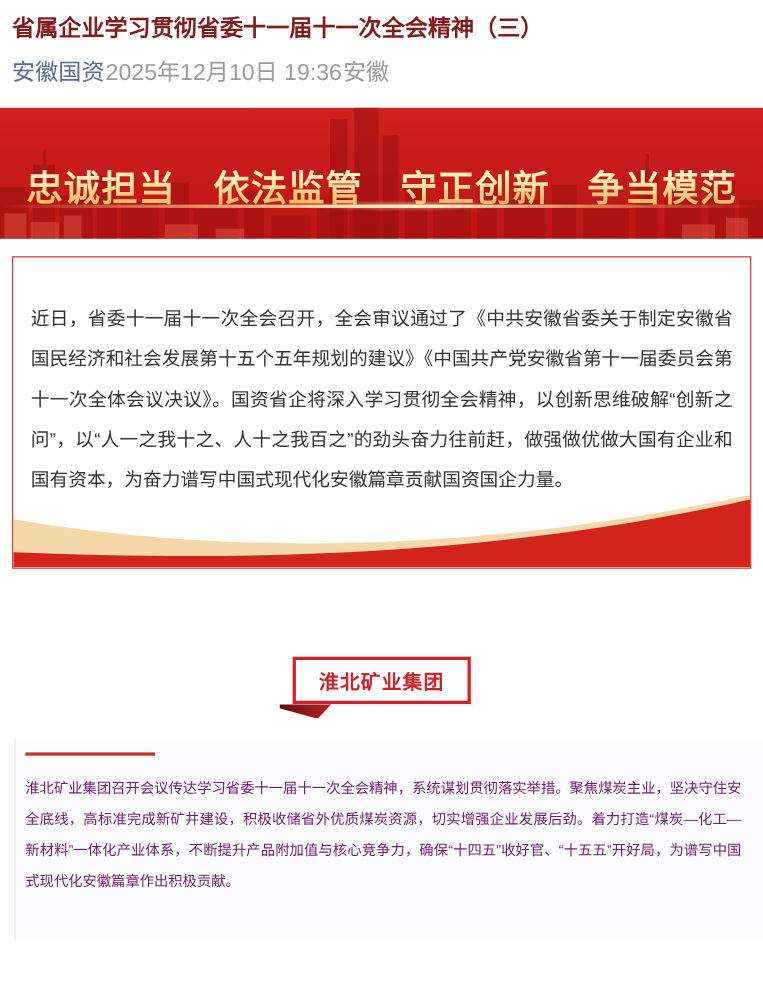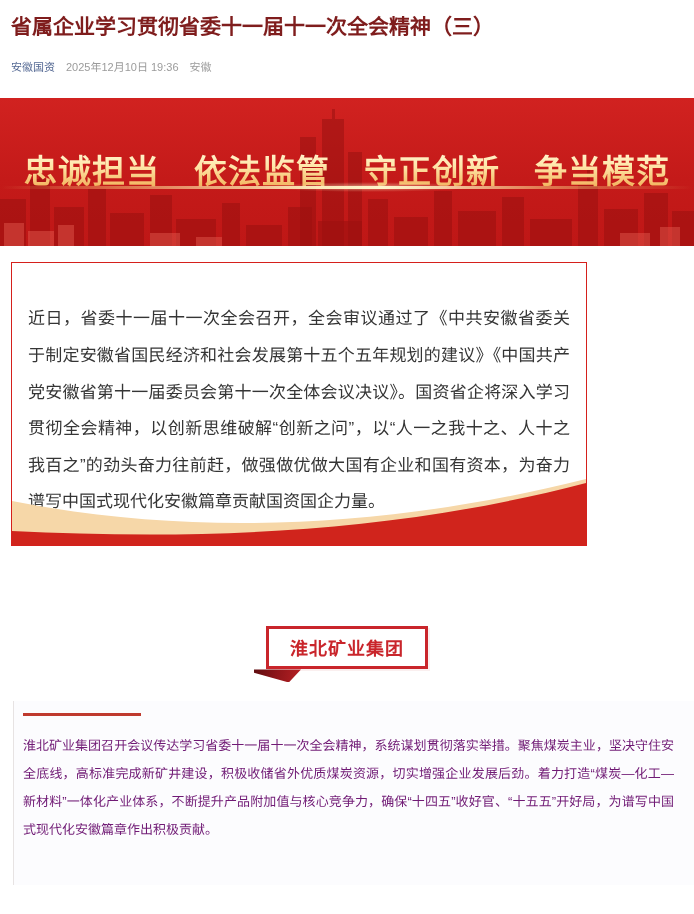--- a/index.html
+++ b/index.html
@@ -14,34 +14,34 @@
   
   .article-title{
     margin:12px 11px 0 11px;
     font-size:21px;
     line-height:1.45;
     font-weight:bold;
     color:#7f1d1d;
   }
   .meta-row{
     margin:15px 11px 0 11px;
-    font-size:11px;
+    font-size:21px;
     line-height:20px;
     display:flex;
     align-items:center;
-    gap:11px;
+    gap:1px;
     color:#9b9b9b;
   }
   .account-name{color:#576b95;cursor:pointer;}
 
   
   .banner{
     position:relative;
     margin:21px 0 0 0;
-    width:694px;height:148px;
+    width:694px;height:119px;
     background:linear-gradient(180deg,#d12220 0%,#c41a19 55%,#bf1716 100%);
     overflow:hidden;
   }
   .banner svg{position:absolute;left:0;bottom:0;display:block;}
   .banner-slogan{
     position:absolute;left:0;right:0;top:47px;
     text-align:center;
     font-size:33px;
     font-weight:bold;
     white-space:nowrap;
@@ -70,21 +70,21 @@
   .light-streak::before{
     content:"";position:absolute;left:38%;top:-4px;width:30%;height:10px;
     background:radial-gradient(closest-side,rgba(255,244,200,.55),rgba(255,244,200,0));
   }
 
   
   .intro-box{
     position:relative;
     box-sizing:border-box;
     margin:16px 11px 0 11px;
-    width:576px;height:284px;
+    width:672px;height:284px;
     border:1px solid #d5201c;
     padding:21px 16px 0 16px;
     overflow:hidden;
   }
   .intro-text{
     font-size:17px;
     line-height:2.15;
     text-align:justify;
     color:#353535;
   }

